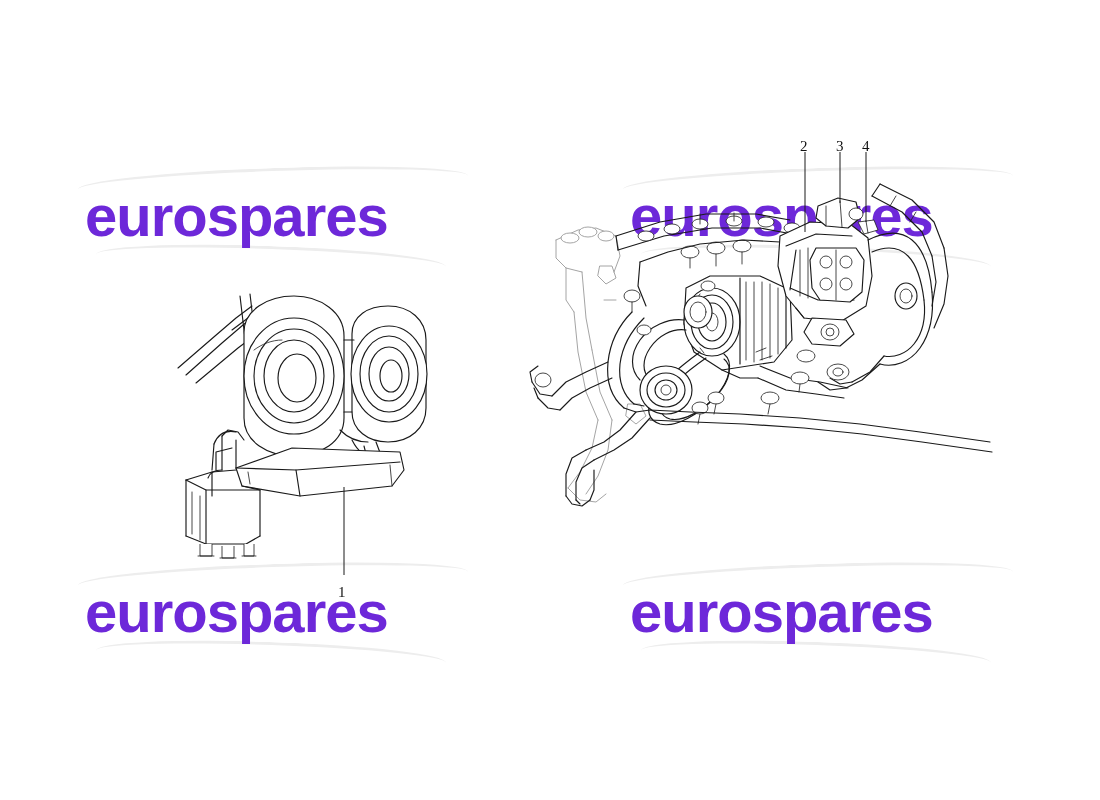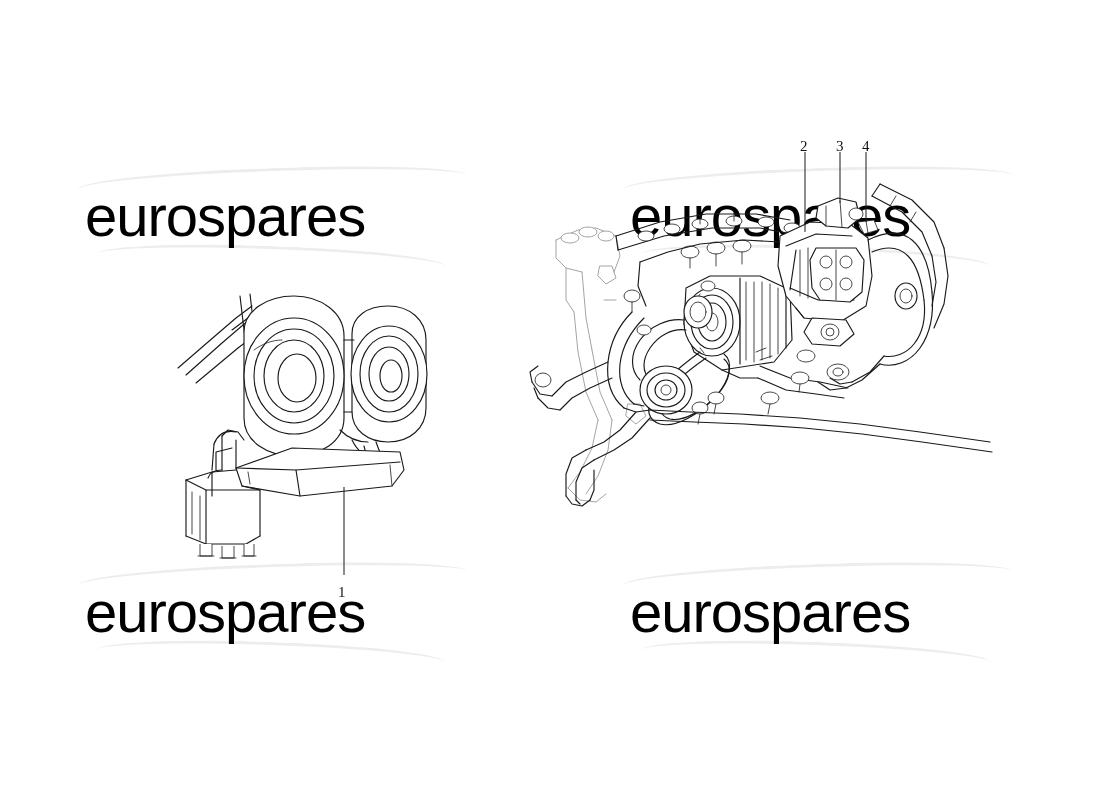--- a/index.html
+++ b/index.html
@@ -15,22 +15,22 @@
   }
   #page {
     position: relative;
     width: 1100px;
     height: 800px;
     background: #ffffff;
   }
   .wm {
     position: absolute;
     font-family: "Liberation Sans", sans-serif;
-    font-weight: normal;
-    color: #000000;
+    font-weight: bold;
+    color: #6d28d9;
     letter-spacing: -1px;
     user-select: none;
     white-space: nowrap;
   }
   .wm-swoosh {
     position: absolute;
     border-top: 3px solid #ededed;
     border-radius: 50%;
     height: 26px;
     width: 300px;

